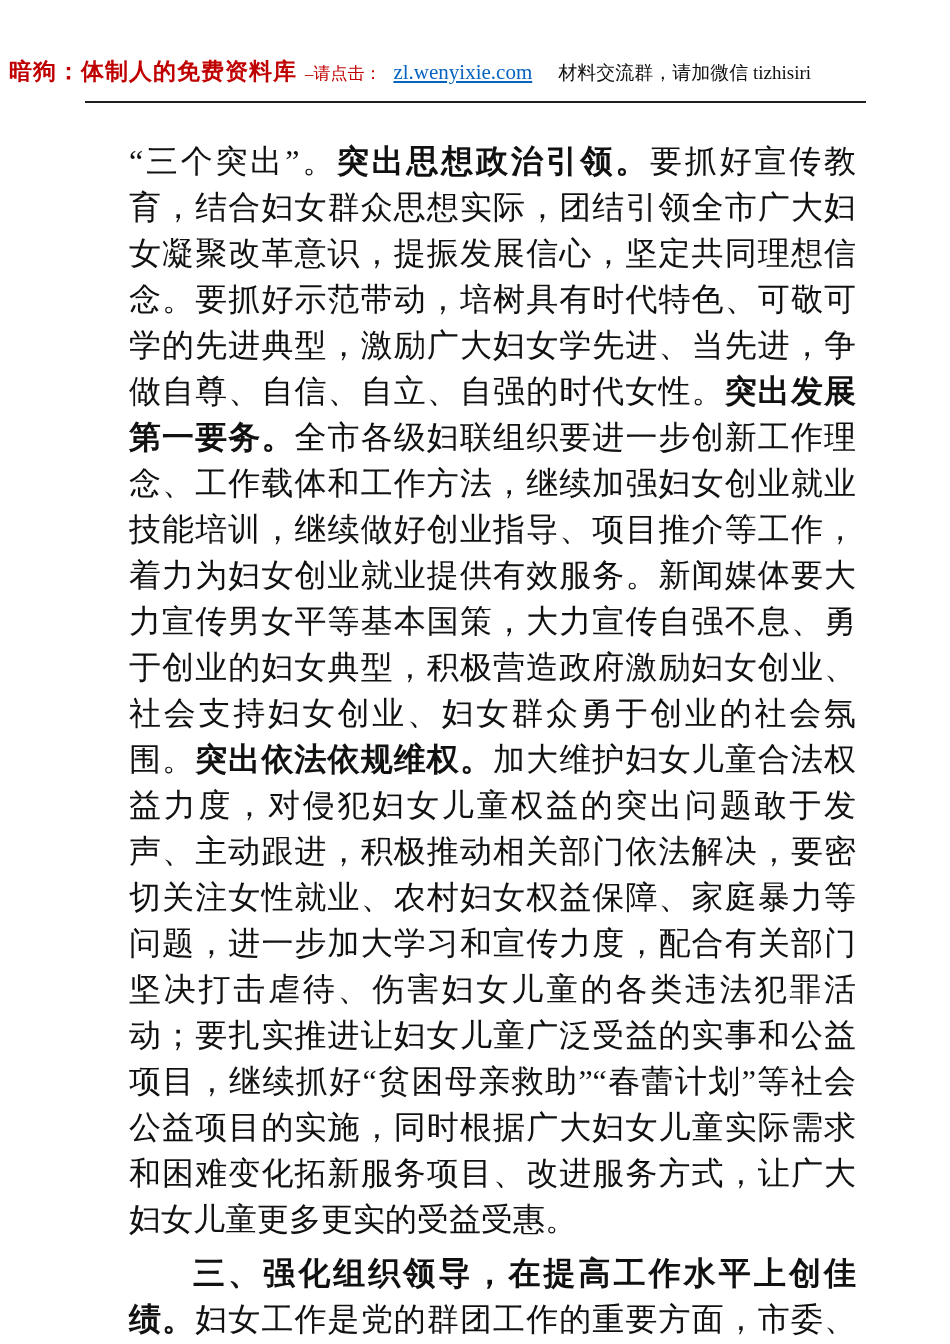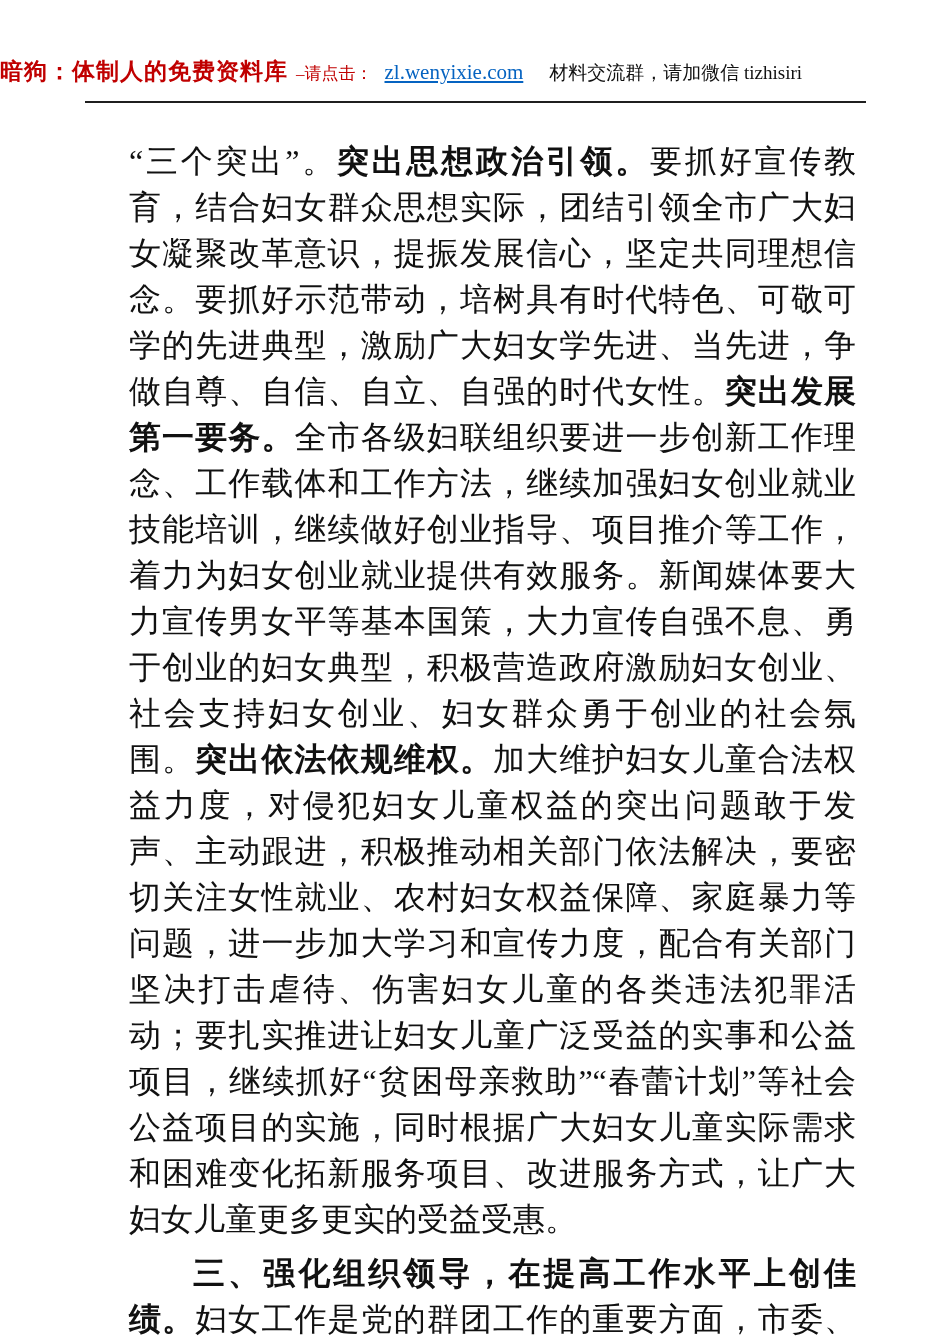--- a/index.html
+++ b/index.html
@@ -10,20 +10,21 @@
     font-family: "Liberation Serif", "DejaVu Serif", serif;
     overflow: hidden;
   }
 
   
   .header {
     position: absolute;
     top: 56px;
     left: 0;
     width: 820px;
+    text-align: center;
     white-space: nowrap;
   }
   .header .site {
     color: var(--header_red, #c00000);
     font-weight: bold;
     font-size: 23px;
     letter-spacing: 1px;
   }
   .header .hint {
     color: var(--header_red, #c00000);

